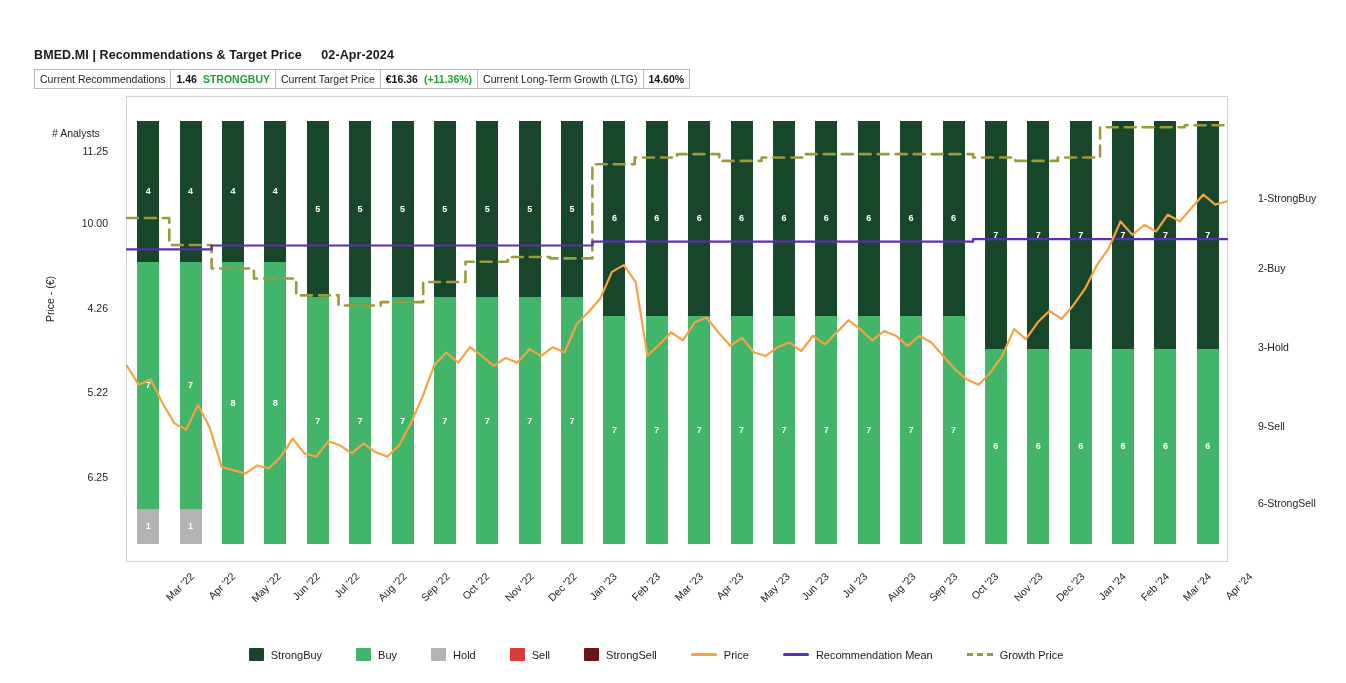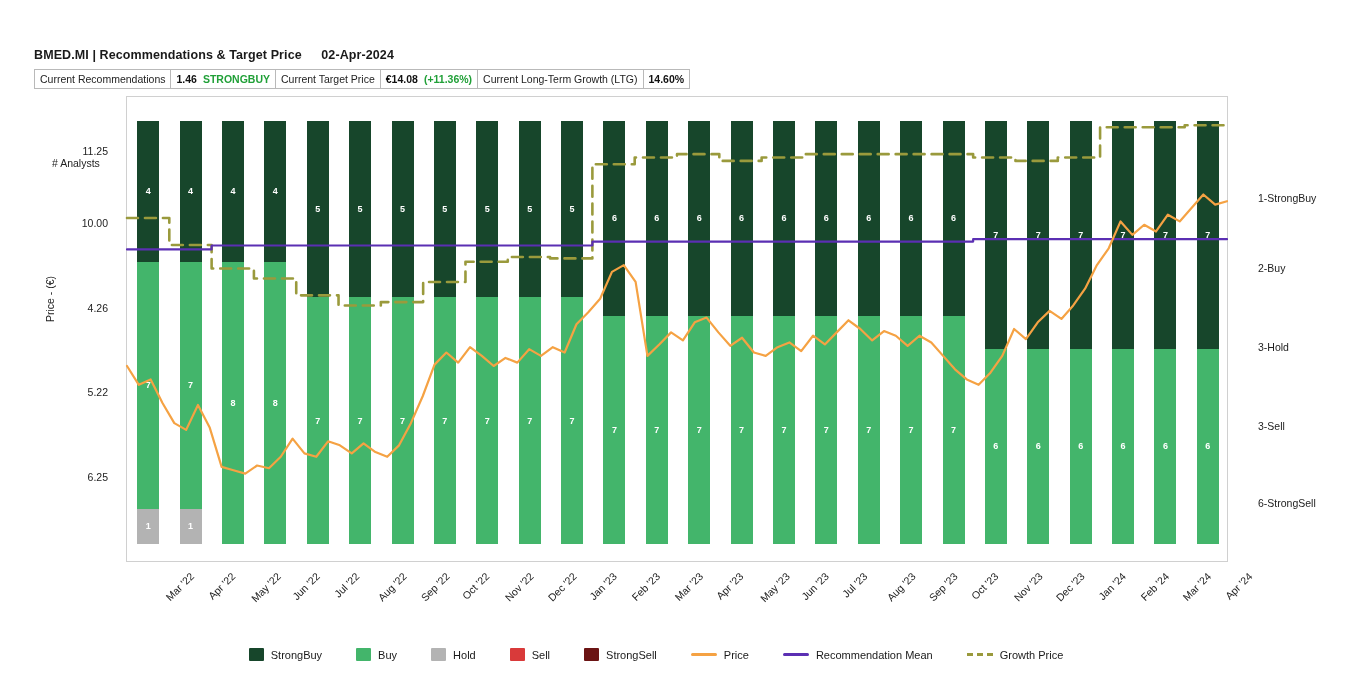--- a/index.html
+++ b/index.html
@@ -23,21 +23,21 @@
     position:absolute;left:126px;top:96px;width:1102px;height:466px;
     border:1px solid #d0d0d0;background:#fff;box-sizing:border-box;
   }
   .ylabel{
     position:absolute;left:44px;top:322px;
     transform:rotate(-90deg);transform-origin:0 0;
     font-size:10.5px;color:#222;white-space:nowrap;
   }
   .ytick{position:absolute;font-size:10.5px;color:#222;text-align:right;width:60px;}
   .rlabel{position:absolute;font-size:10.5px;color:#222;white-space:nowrap;}
-  .analysts-label{position:absolute;left:52px;top:157px;font-size:10.5px;color:#222;}
+  .analysts-label{position:absolute;left:52px;top:127px;font-size:10.5px;color:#222;}
   .acount{position:absolute;font-size:10.5px;color:#222;text-align:center;width:40px;}
   .bar{position:absolute;bottom:0;}
   .seg{position:absolute;left:0;width:100%;box-sizing:border-box;}
   .seg span{position:absolute;left:0;right:0;top:50%;transform:translateY(-50%);text-align:center;font-size:9px;color:#fff;font-weight:bold;}
   .xtick{
     position:absolute;font-size:10.5px;color:#222;white-space:nowrap;
     transform:rotate(-45deg);transform-origin:100% 0;text-align:right;
   }
   .legend{position:absolute;left:0;top:648px;width:1346px;display:flex;justify-content:center;align-items:center;gap:0;font-size:11px;}
   .lg-item{display:flex;align-items:center;gap:7px;margin-right:34px;}
@@ -59,21 +59,21 @@
     <span class="kpi-label">Current Recommendations</span>
   </div>
   <div class="kpi-cell">
     <span class="kpi-val">1.46</span>
     <span class="kpi-strong">STRONGBUY</span>
   </div>
   <div class="kpi-cell">
     <span class="kpi-label">Current Target Price</span>
   </div>
   <div class="kpi-cell">
-    <span class="kpi-val">€14.08</span>
+    <span class="kpi-val">€16.36</span>
     <span class="kpi-pct">(+11.36%)</span>
   </div>
   <div class="kpi-cell">
     <span class="kpi-label">Current Long-Term Growth (LTG)</span>
   </div>
   <div class="kpi-cell">
     <span class="kpi-val">14.60%</span>
   </div>
 </div>
 
@@ -84,21 +84,21 @@
     <div class="ytick" style="left: 48px; top: 145px;">11.25</div>
     <div class="ytick" style="left: 48px; top: 217.319px;">10.00</div>
     <div class="ytick" style="left: 48px; top: 301.739px;">4.26</div>
     <div class="ytick" style="left: 48px; top: 386.159px;">5.22</div>
     <div class="ytick" style="left: 48px; top: 470.58px;">6.25</div>
   </div>
 <div id="rlabel-host">
     <div class="rlabel" style="left: 1258px; top: 192px;">1-StrongBuy</div>
     <div class="rlabel" style="left: 1258px; top: 262px;">2-Buy</div>
     <div class="rlabel" style="left: 1258px; top: 341px;">3-Hold</div>
-    <div class="rlabel" style="left: 1258px; top: 420px;">3-Sell</div>
+    <div class="rlabel" style="left: 1258px; top: 420px;">9-Sell</div>
     <div class="rlabel" style="left: 1258px; top: 497px;">6-StrongSell</div>
   </div>
 <div id="acount-host">
     <div class="acount" style="left: 127.192px; top: 140px;">12</div>
     <div class="acount" style="left: 169.577px; top: 140px;">12</div>
     <div class="acount" style="left: 211.962px; top: 140px;">12</div>
     <div class="acount" style="left: 254.346px; top: 140px;">12</div>
     <div class="acount" style="left: 296.731px; top: 140px;">12</div>
     <div class="acount" style="left: 339.115px; top: 140px;">12</div>
     <div class="acount" style="left: 381.5px; top: 140px;">12</div>

